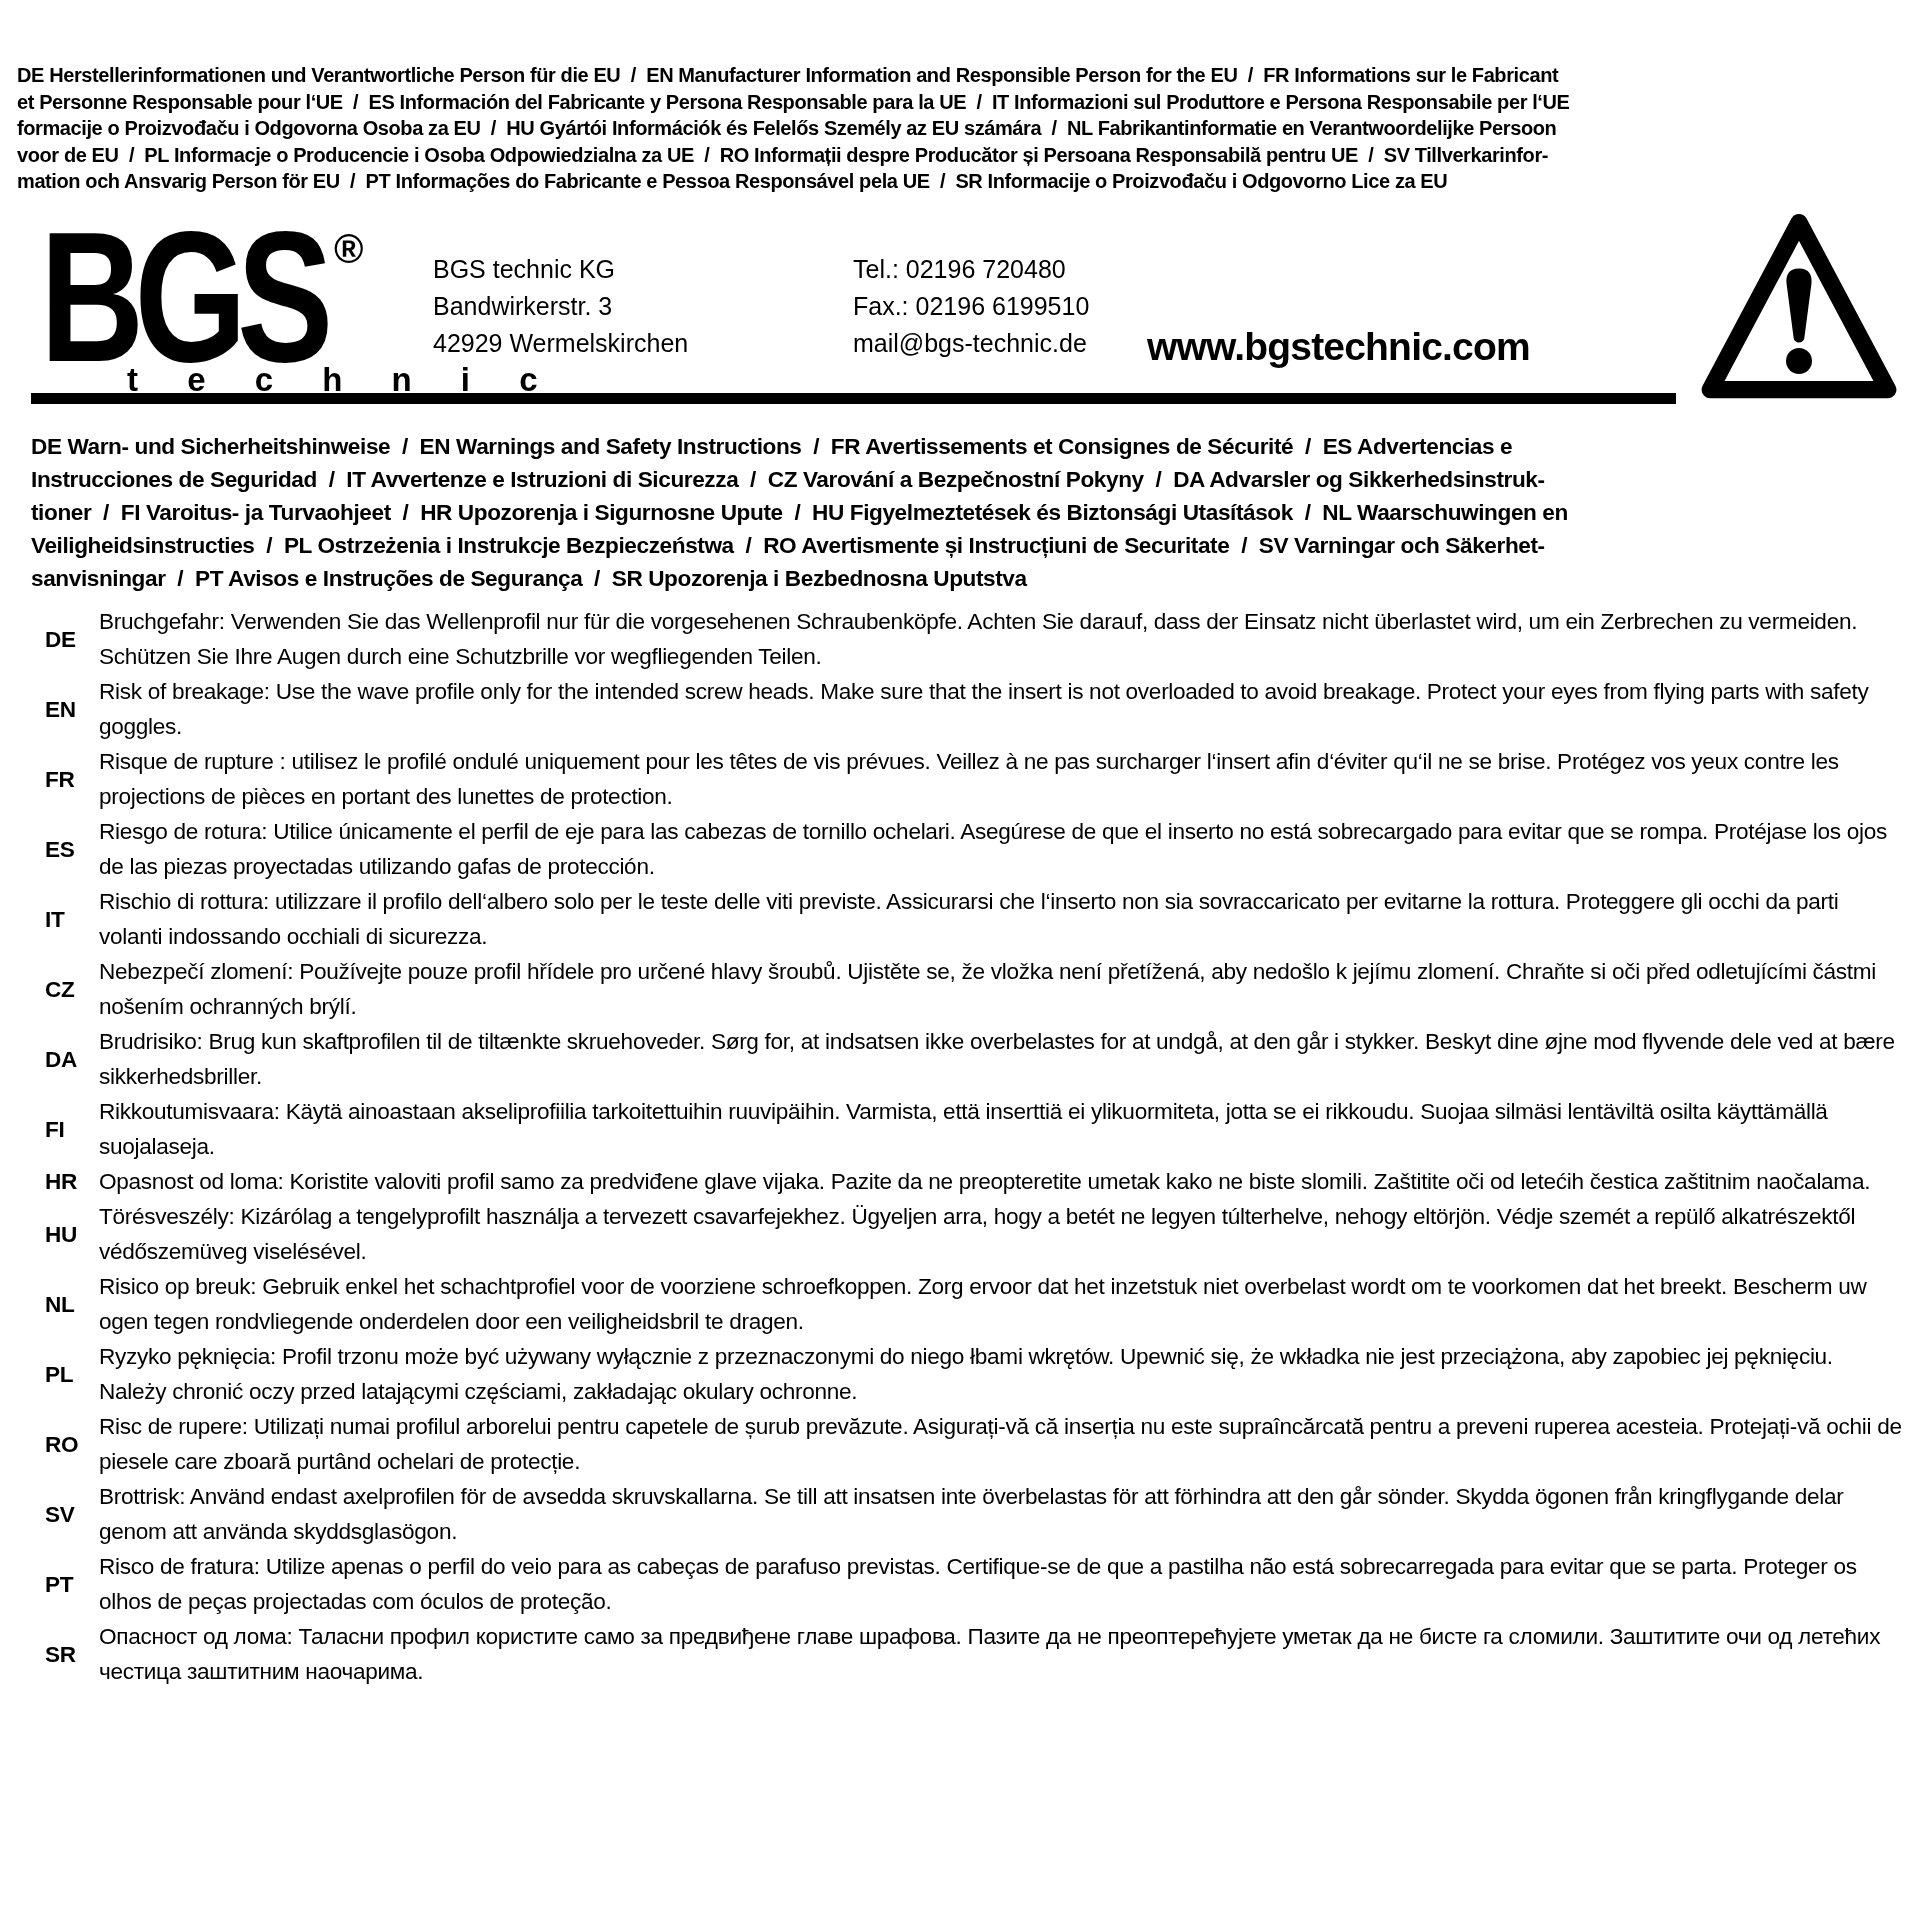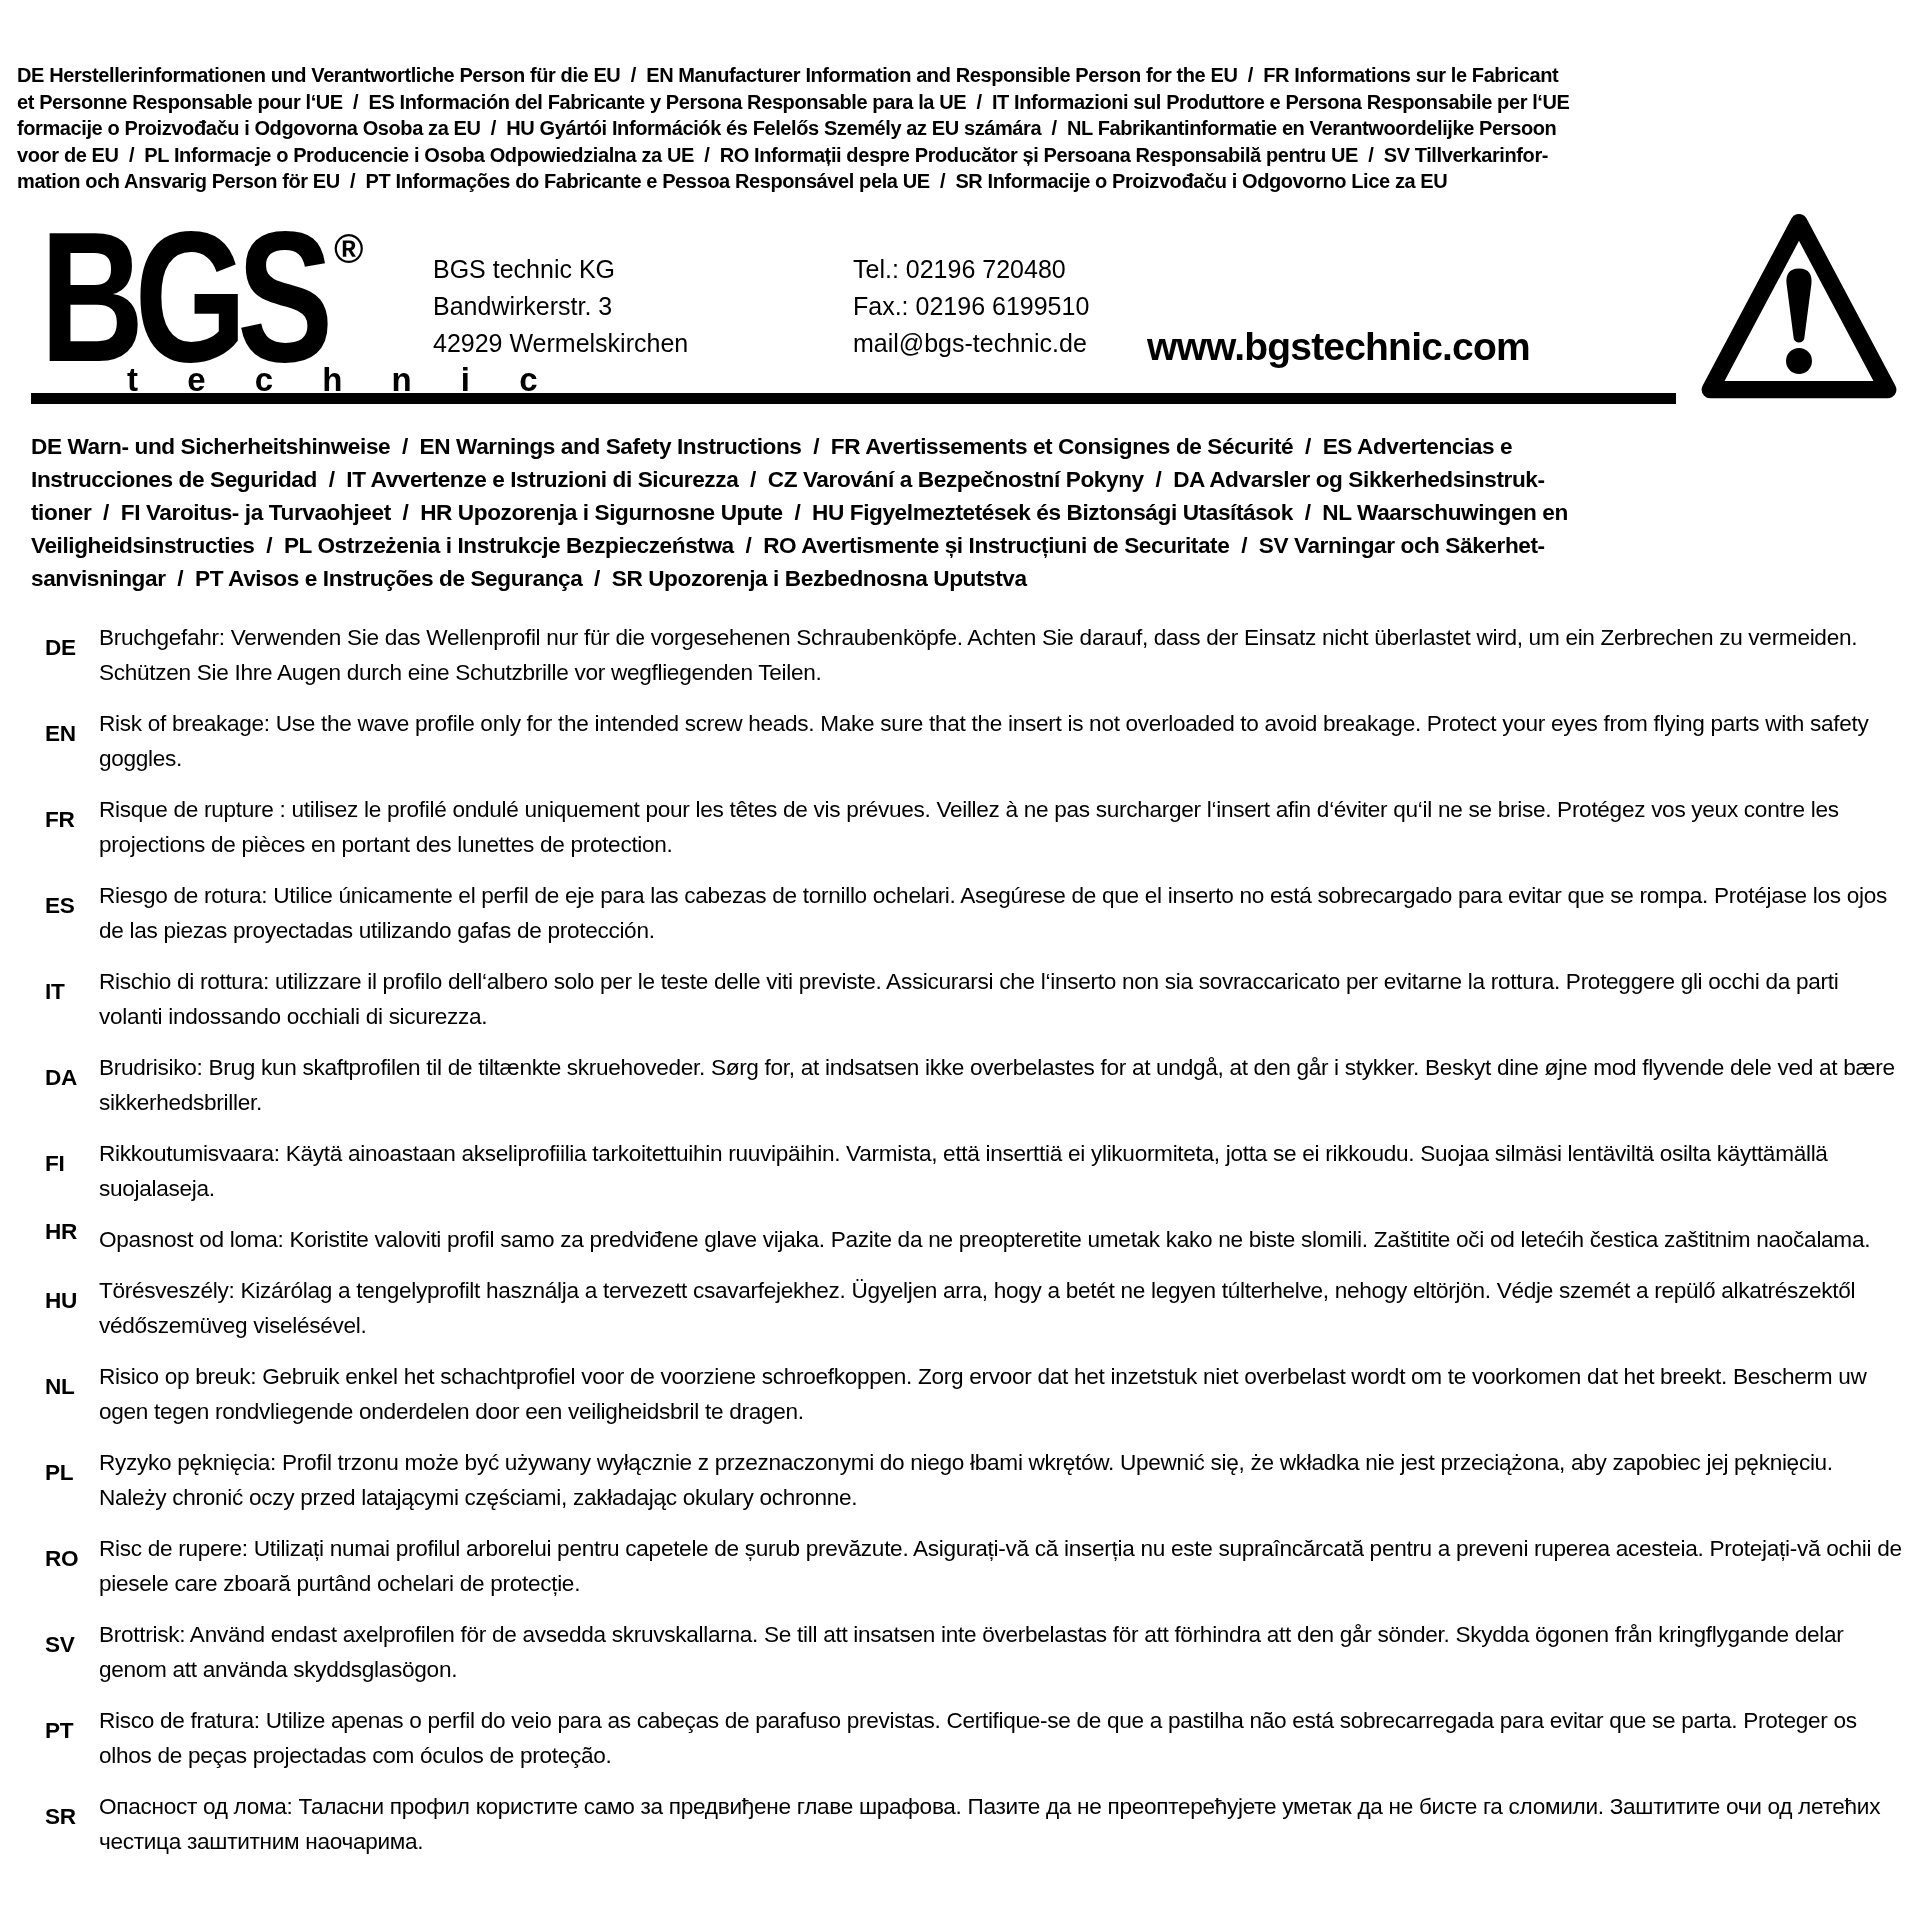--- a/index.html
+++ b/index.html
@@ -28,21 +28,21 @@
   #divider-rule{left:31px;top:393px;width:1645px;height:11px;background:#000;}
 
   
   #warnings-header{top:430px;left:31px;right:20px;font-weight:bold;font-size:22.6px;line-height:33px;letter-spacing:-0.4px;}
   #warnings-header .hline{white-space:pre;}
 
   
   #warnings-list{top:604px;left:45px;right:23px;font-size:22.6px;line-height:35px;letter-spacing:-0.3px;}
   .warning-item{display:flex;align-items:center;}
   .warning-code{width:54px;flex:none;font-weight:bold;}
-  .warning-text{flex:1;padding-right:3.1px;margin-top:16px;}
+  .warning-text{flex:1;padding-right:3.1px;}
 </style>
 </head>
 <body>
 
 <div class="abs" id="manufacturer-header">
 
     <div class="hline">DE Herstellerinformationen und Verantwortliche Person für die EU  /  EN Manufacturer Information and Responsible Person for the EU  /  FR Informations sur le Fabricant</div>
 
     <div class="hline">et Personne Responsable pour l‘UE  /  ES Información del Fabricante y Persona Responsable para la UE  /  IT Informazioni sul Produttore e Persona Responsabile per l‘UE</div>
 
@@ -121,20 +121,24 @@
     <div class="warning-item">
       <div class="warning-code">ES</div>
       <div class="warning-text">Riesgo de rotura: Utilice únicamente el perfil de eje para las cabezas de tornillo ochelari. Asegúrese de que el inserto no está sobrecargado para evitar que se rompa. Protéjase los ojos de las piezas proyectadas utilizando gafas de protección.</div>
     </div>
 
     <div class="warning-item">
       <div class="warning-code">IT</div>
       <div class="warning-text">Rischio di rottura: utilizzare il profilo dell‘albero solo per le teste delle viti previste. Assicurarsi che l‘inserto non sia sovraccaricato per evitarne la rottura. Proteggere gli occhi da parti volanti indossando occhiali di sicurezza.</div>
     </div>
 
+    <div class="warning-item">
+      <div class="warning-code">CZ</div>
+      <div class="warning-text">Nebezpečí zlomení: Používejte pouze profil hřídele pro určené hlavy šroubů. Ujistěte se, že vložka není přetížená, aby nedošlo k jejímu zlomení. Chraňte si oči před odletujícími částmi nošením ochranných brýlí.</div>
+    </div>
 
     <div class="warning-item">
       <div class="warning-code">DA</div>
       <div class="warning-text">Brudrisiko: Brug kun skaftprofilen til de tiltænkte skruehoveder. Sørg for, at indsatsen ikke overbelastes for at undgå, at den går i stykker. Beskyt dine øjne mod flyvende dele ved at bære sikkerhedsbriller.</div>
     </div>
 
     <div class="warning-item">
       <div class="warning-code">FI</div>
       <div class="warning-text">Rikkoutumisvaara: Käytä ainoastaan akseliprofiilia tarkoitettuihin ruuvipäihin. Varmista, että inserttiä ei ylikuormiteta, jotta se ei rikkoudu. Suojaa silmäsi lentäviltä osilta käyttämällä suojalaseja.</div>
     </div>

